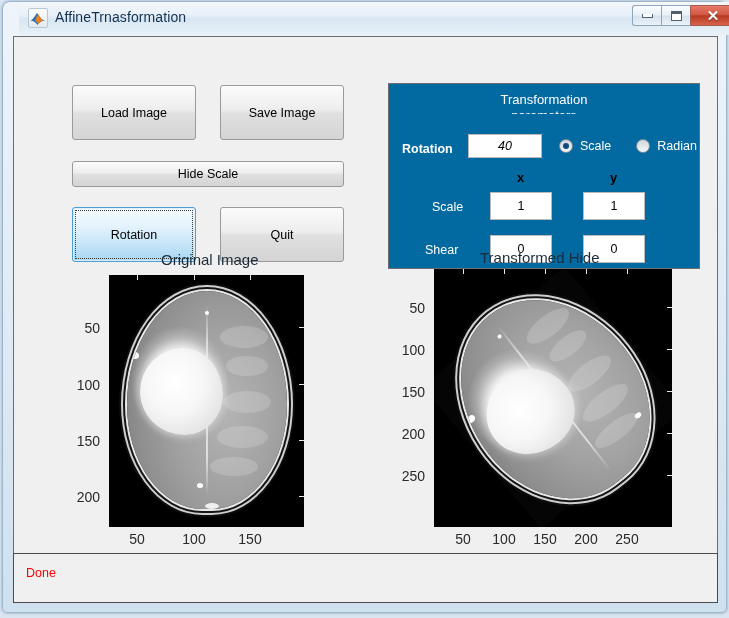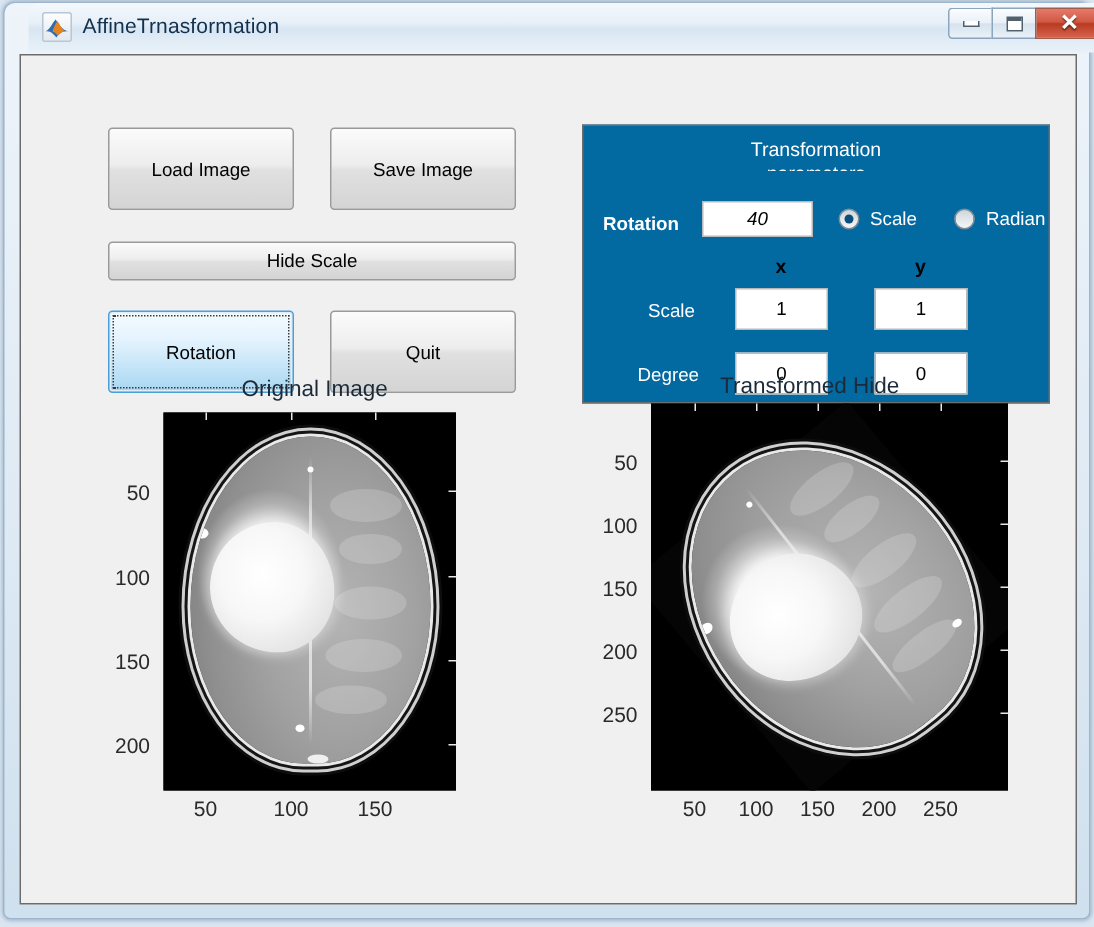--- a/index.html
+++ b/index.html
@@ -259,21 +259,21 @@
         <span class="radio-label">Radian</span>
       </div>
 
       <div class="colhdr col-x">x</div>
       <div class="colhdr col-y">y</div>
 
       <div class="plabel lbl-scale">Scale</div>
       <div class="field f-sx">1</div>
       <div class="field f-sy">1</div>
 
-      <div class="plabel lbl-shear">Degree</div>
+      <div class="plabel lbl-shear">Shear</div>
       <div class="field f-shx">0</div>
       <div class="field f-shy">0</div>
     </div>
 
     <div class="plot-title" style="left:147px; top:214px;">Original Image</div>
 
     <div class="axes" style="left:95px; top:238px; width:195px; height:252px;">
       <div class="brain-wrap">
         <div class="brain" style="left:18px; top:16px; width:160px; height:218px;">
           <div class="fissure"></div>
@@ -344,14 +344,17 @@
     <div class="tick-y" style="left:365px; top:431px; width:46px;">250</div>
 
     <div class="tick-x" style="left:429px; top:494px; width:40px;">50</div>
     <div class="tick-x" style="left:470px; top:494px; width:40px;">100</div>
     <div class="tick-x" style="left:511px; top:494px; width:40px;">150</div>
     <div class="tick-x" style="left:552px; top:494px; width:40px;">200</div>
     <div class="tick-x" style="left:593px; top:494px; width:40px;">250</div>
 
   </div>
 
+  <div class="statusbar">
+    <div class="status-text">Done</div>
+  </div>
 
 </div>
 
 </body></html>

